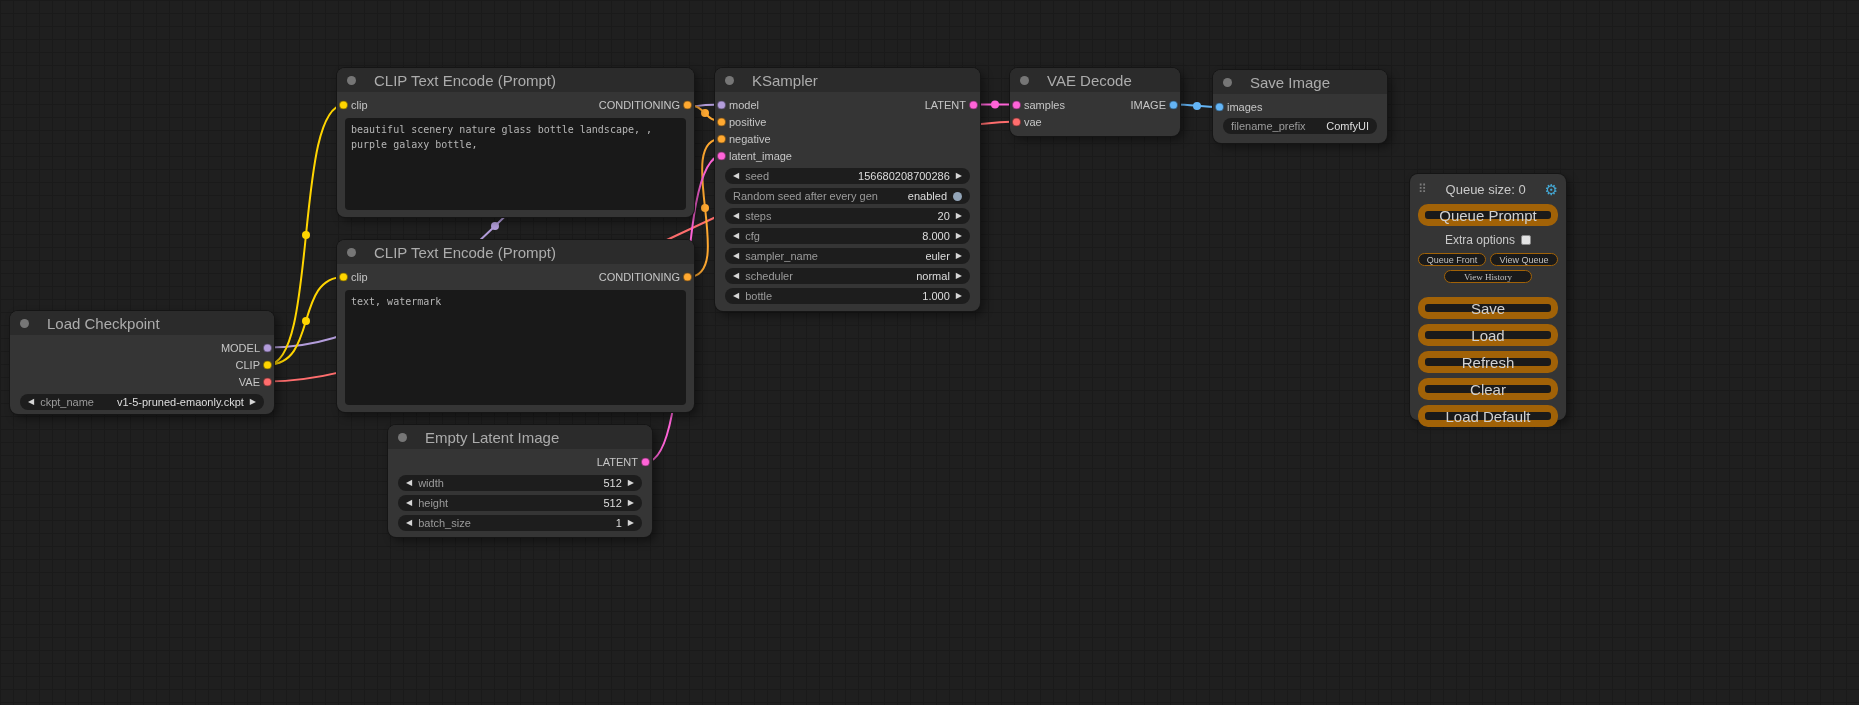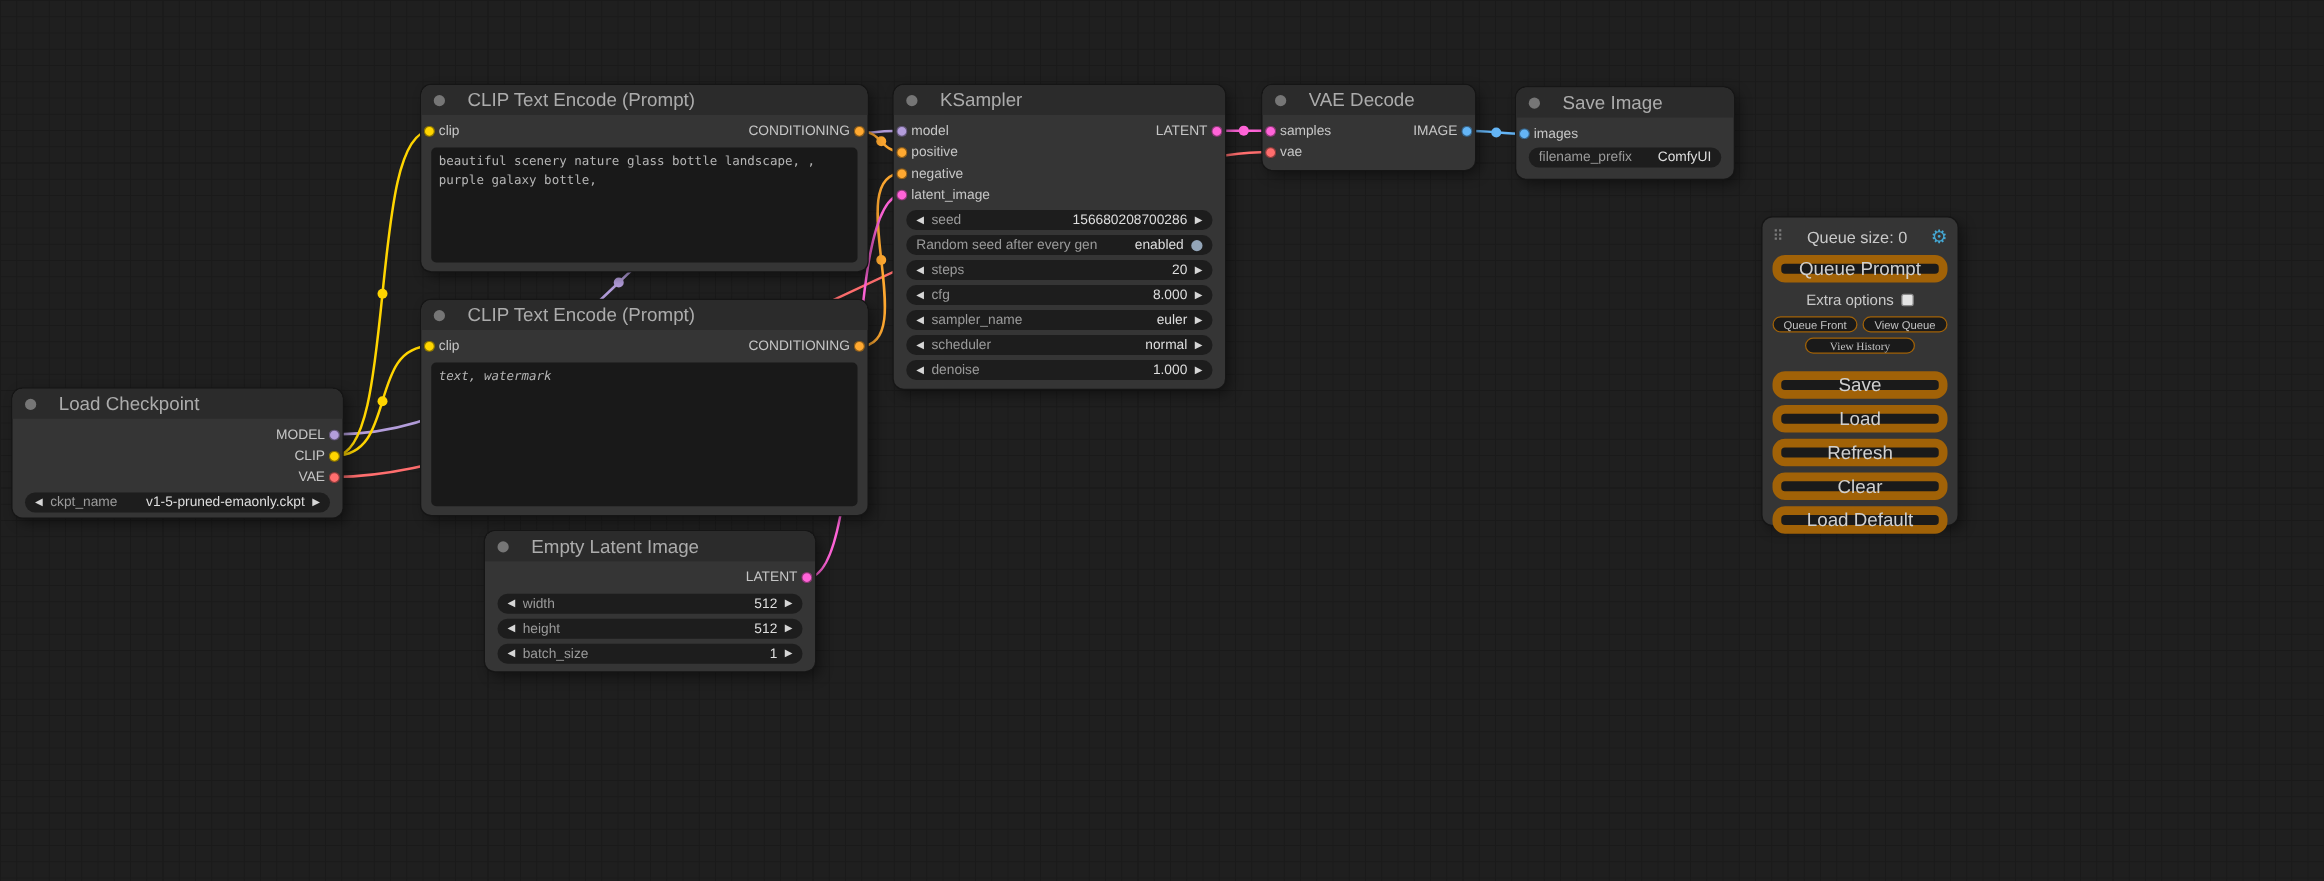--- a/index.html
+++ b/index.html
@@ -221,21 +221,21 @@
       <span class="title-dot"></span>
       <span>CLIP Text Encode (Prompt)</span>
     </div>
     <div class="node-body">
       <div class="slot-row">
         <span class="port in p-clip"></span>
         <span class="in-label">clip</span>
         <span class="out-label">CONDITIONING</span>
         <span class="port out p-cond"></span>
       </div>
-      <div class="prompt-box" style="height:115px;font-style:italic;">text, watermark</div>
+      <div class="prompt-box" style="height:115px;">text, watermark</div>
     </div>
   </div>
 
   <div class="node" style="left:388px; top:425px; width:264px; height:112px;">
     <div class="node-title">
       <span class="title-dot"></span>
       <span>Empty Latent Image</span>
     </div>
     <div class="node-body">
       <div class="slot-row">
@@ -318,21 +318,21 @@
         <span class="arrow">▶</span>
       </div>
       <div class="widget">
         <span class="arrow">◀</span>
         <span class="w-label">scheduler</span>
         <span class="w-value">normal</span>
         <span class="arrow">▶</span>
       </div>
       <div class="widget">
         <span class="arrow">◀</span>
-        <span class="w-label">denoise</span>
+        <span class="w-label">bottle</span>
         <span class="w-value">1.000</span>
         <span class="arrow">▶</span>
       </div>
     </div>
   </div>
 
   <div class="node" style="left:1213px; top:70px; width:174px; height:73px;">
     <div class="node-title">
       <span class="title-dot"></span>
       <span>Save Image</span>

